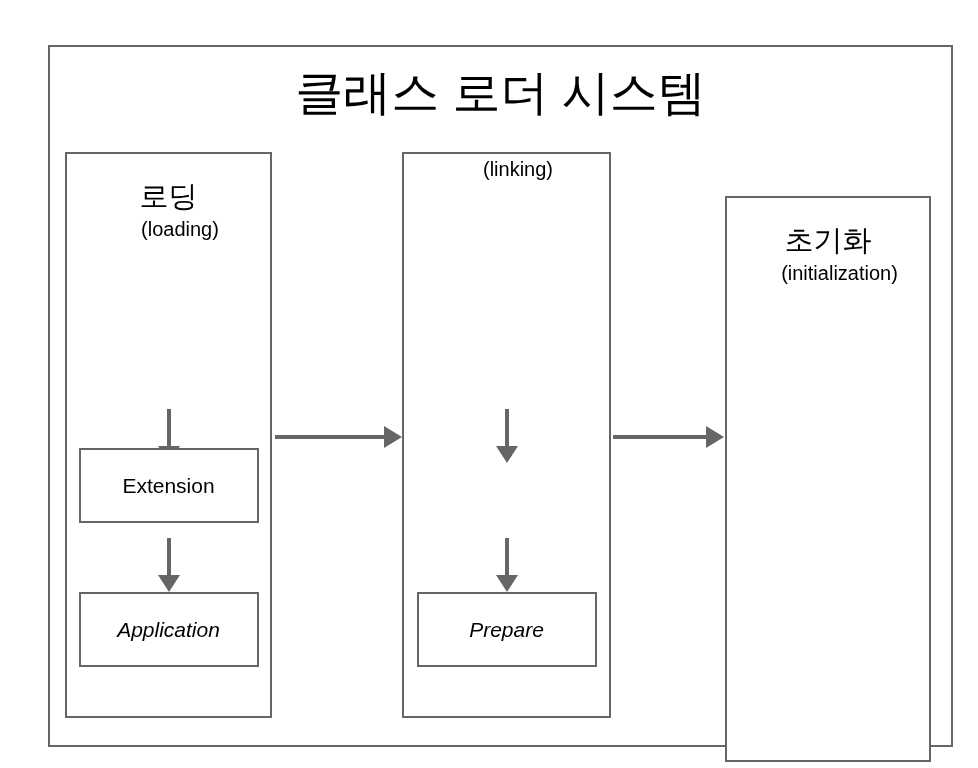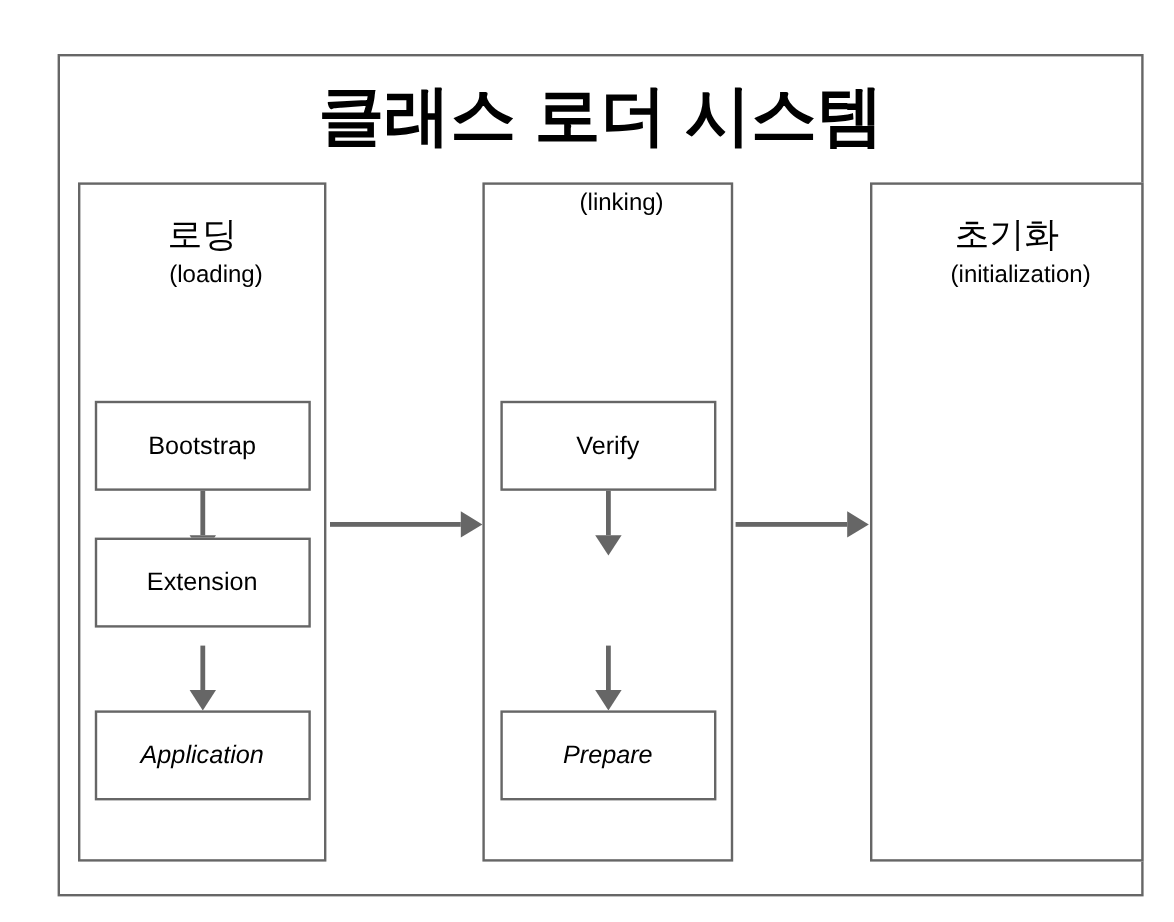--- a/index.html
+++ b/index.html
@@ -8,30 +8,30 @@
     width:978px;height:768px;position:relative;overflow:hidden;
     background:var(--bg);color:var(--text);
     font-family:"Liberation Sans",sans-serif;
   }
   .frame{
     position:absolute;left:48px;top:45px;width:905px;height:702px;
     border:2px solid var(--line);box-sizing:border-box;background:var(--bg);
   }
   .diagram-title{
     position:absolute;left:0;right:0;top:18px;
-    text-align:center;font-size:55px;line-height:1.15;font-weight:700;
+    text-align:center;font-size:48px;line-height:1.15;font-weight:400;
     white-space:nowrap;
   }
   .column{
     position:absolute;top:105px;height:566px;
     border:2px solid var(--line);box-sizing:border-box;background:var(--bg);
   }
   .col-loading{left:15px;width:207px;}
   .col-linking{left:352px;width:209px;}
-  .col-init{left:675px;width:228px;}
+  .col-init{left:675px;width:206px;margin-top:44px;}
   .col-title-ko{margin-top:24px;text-align:center;font-size:29px;line-height:36px;}
   .col-title-en{margin-top:2px;text-align:center;font-size:20px;line-height:26px;padding-left:23px;}
   .step{
     position:absolute;left:50%;transform:translateX(-50%);
     width:180px;height:75px;border:2px solid var(--line);box-sizing:border-box;
     display:flex;align-items:center;justify-content:center;
     font-size:21px;background:var(--bg);
   }
   .step1{top:180px;} .step2{top:294px;} .step3{top:438px;font-style:italic;}
   .varrow{
@@ -59,37 +59,35 @@
 <body>
 
 <div class="frame">
 
   <div class="diagram-title">클래스 로더 시스템</div>
 
   <div class="column col-loading">
     <div class="col-title-ko">로딩</div>
     <div class="col-title-en">(loading)</div>
 
-    <div class="step step1">Bootstrap</div>
     <div class="varrow va1">
       <div class="stem"></div>
       <div class="head"></div>
     </div>
     <div class="step step2">Extension</div>
     <div class="varrow va2">
       <div class="stem"></div>
       <div class="head"></div>
     </div>
     <div class="step step3">Application</div>
   </div>
 
   <div class="column col-linking">
     <div class="col-title-en">(linking)</div>
 
-    <div class="step step1">Verify</div>
     <div class="varrow va1">
       <div class="stem"></div>
       <div class="head"></div>
     </div>
     <div class="varrow va2">
       <div class="stem"></div>
       <div class="head"></div>
     </div>
     <div class="step step3">Prepare</div>
   </div>

